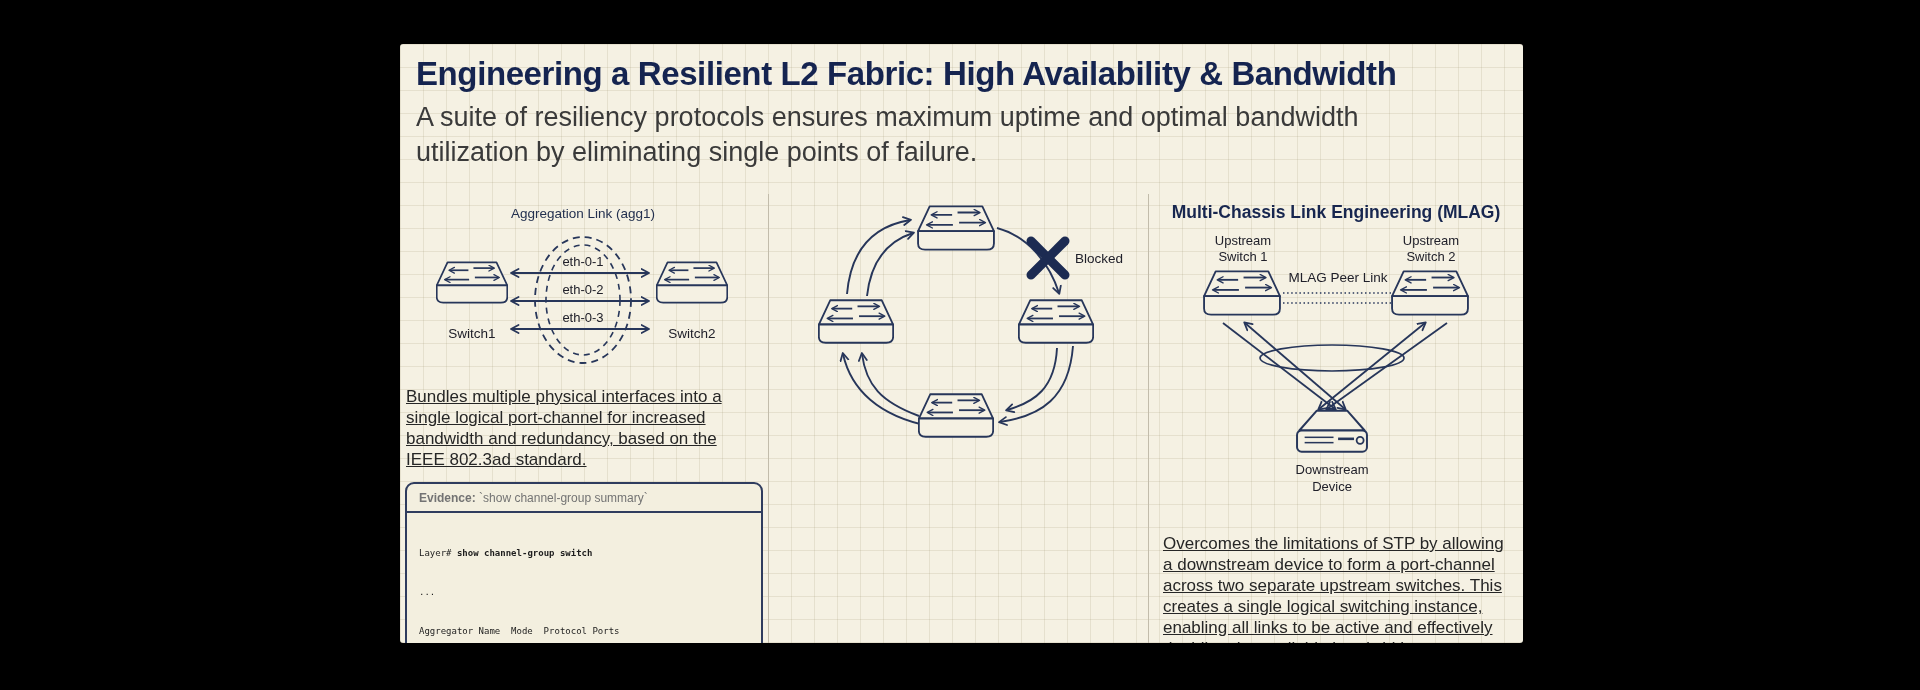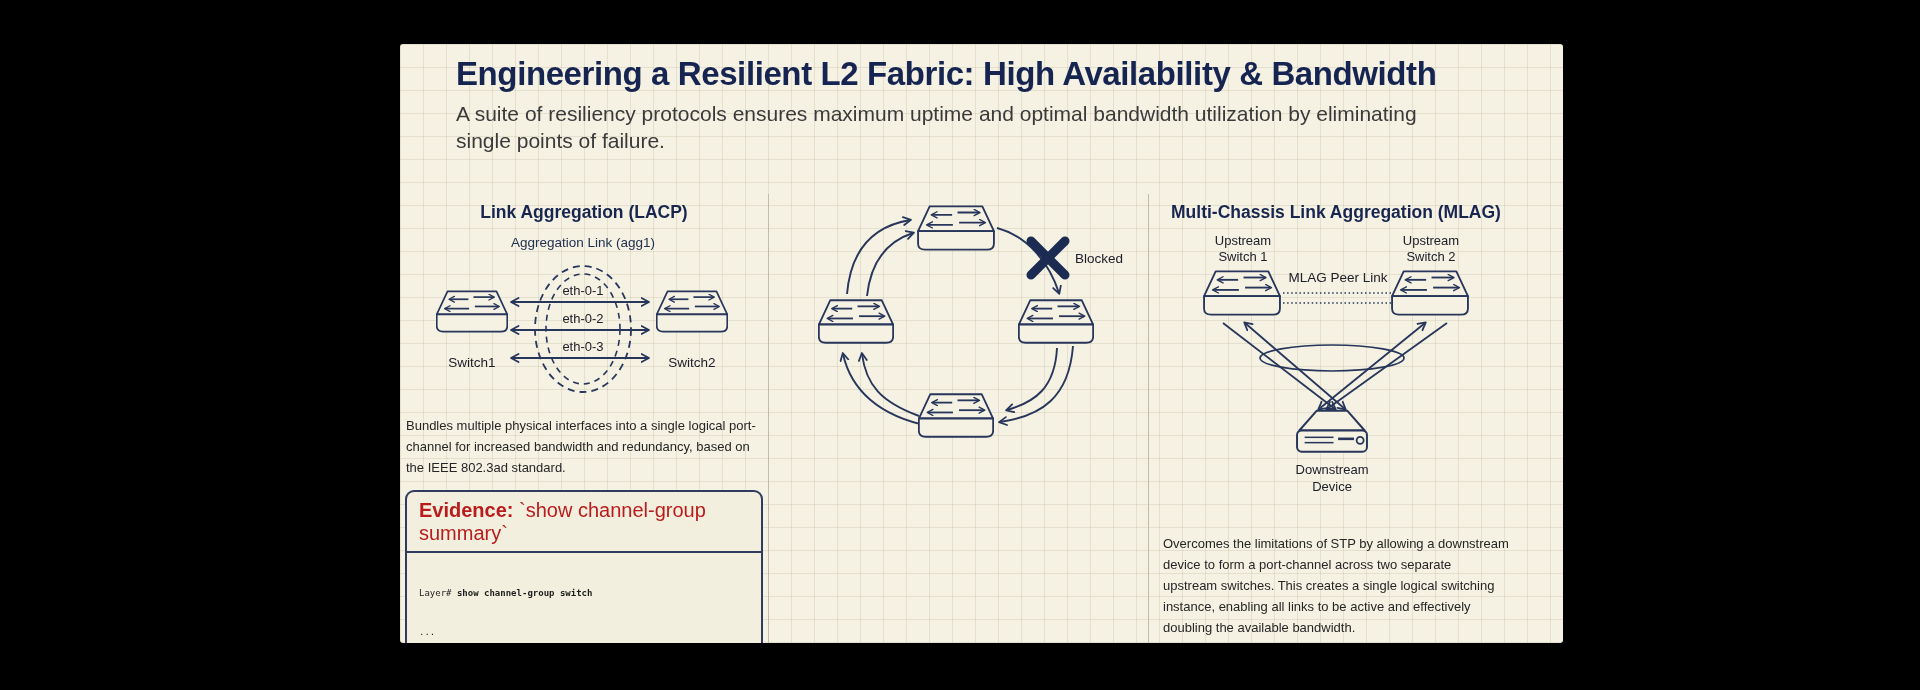--- a/index.html
+++ b/index.html
@@ -3,36 +3,36 @@
 <meta charset="utf-8">
 <style>
   html,body{margin:0;padding:0;background:#000;width:1920px;height:690px;overflow:hidden;
     font-family:"Liberation Sans",sans-serif;}
   .stage{position:relative;width:1920px;height:690px;background:#000;}
   .card{position:absolute;left:400px;top:44px;width:1123px;height:599px;
     background-color:#f5f1e3;border-radius:3px;box-shadow:0 0 0 1px rgba(0,0,0,.25);
     background-image:
       linear-gradient(rgba(166,155,120,.20) 1px,transparent 1px),
       linear-gradient(90deg,rgba(166,155,120,.20) 1px,transparent 1px);
-    background-size:23px 23px;overflow:hidden;padding-left:40px;}
+    background-size:23px 23px;overflow:hidden;}
   .hdr{padding:11px 18px 0 16px;}
   .title{font-size:33px;font-weight:700;color:#152450;letter-spacing:-.4px;line-height:1.15;}
-  .subtitle{margin-top:7px;font-size:21px;color:#3a3a3a;line-height:1.3;max-width:1015px;}
+  .subtitle{margin-top:7px;font-size:27px;color:#3a3a3a;line-height:1.3;max-width:1015px;}
   .cols{position:absolute;left:0;top:150px;bottom:0;width:1123px;display:flex;}
   .col{box-sizing:border-box;height:100%;}
   .col-1{width:368px;}
   .col-2{width:380px;border-left:1px solid #c2bcab;}
   .col-3{width:375px;border-left:1px solid #c2bcab;}
   .col h3{margin:8px 6px 0;text-align:center;font-size:17.5px;color:#17264f;font-weight:700;}
   .diag{display:block;margin-top:8px;}
-  .body-text{margin:10px 14px 0;font-size:13px;line-height:21px;color:#262626;}
+  .body-text{margin:10px 14px 0;font-size:17px;line-height:21px;color:#262626;text-decoration:underline;}
   .col-1 .body-text{margin:12px 10px 0 6px;}
   .evidence{margin:12px 5px 0 5px;border:2px solid #2f3c5e;border-radius:9px;
     background:#f3efdf;overflow:hidden;}
-  .ev-hdr{padding:7px 12px 6px;font-size:20px;color:#b91c1c;border-bottom:2px solid #2f3c5e;}
+  .ev-hdr{padding:7px 12px 6px;font-size:12px;color:#737373;border-bottom:2px solid #2f3c5e;}
   .ev-hdr b{font-weight:700;}
   .ev-code{padding:8px 12px 10px;font-family:"DejaVu Sans Mono",monospace;font-size:9px;
     line-height:13px;white-space:pre;color:#1d1d1d;}
   .ev-code b{font-weight:700;}
   svg text{font-family:"Liberation Sans",sans-serif;}
 </style>
 </head>
 <body>
 
 <svg width="0" height="0" style="position:absolute" aria-hidden="true">
@@ -63,21 +63,20 @@
   <div class="card">
 
     <div class="hdr">
       <div class="title">Engineering a Resilient L2 Fabric: High Availability &amp; Bandwidth</div>
       <div class="subtitle">A suite of resiliency protocols ensures maximum uptime and optimal bandwidth utilization by eliminating single points of failure.</div>
     </div>
 
     <div class="cols">
 
       <div class="col col-1">
-        <h3>Link Aggregation (LACP)</h3>
 
         <svg class="diag" width="368" height="172" viewBox="0 0 368 172">
           <text x="183" y="16" text-anchor="middle" font-size="13.5" fill="#23304f">Aggregation Link (agg1)</text>
           <ellipse cx="183" cy="98" rx="48" ry="63" fill="none" stroke="#27365a" stroke-width="1.8" stroke-dasharray="7 5"></ellipse>
           <ellipse cx="183" cy="98" rx="37" ry="55" fill="none" stroke="#27365a" stroke-width="1.6" stroke-dasharray="6 5"></ellipse>
 
           <text x="183" y="64" text-anchor="middle" font-size="13" fill="#20202a">eth-0-1</text>
           <line x1="112" y1="71" x2="248" y2="71" stroke="#27365a" stroke-width="1.9" marker-start="url(#ah)" marker-end="url(#ah)"></line>
 
           <text x="183" y="92" text-anchor="middle" font-size="13" fill="#20202a">eth-0-2</text>
@@ -127,21 +126,21 @@
           <g>
             <line x1="262" y1="39" x2="296" y2="73" stroke="#1c2b52" stroke-width="9" stroke-linecap="round"></line>
             <line x1="296" y1="39" x2="262" y2="73" stroke="#1c2b52" stroke-width="9" stroke-linecap="round"></line>
           </g>
           <text x="306" y="61" font-size="13.5" fill="#20202a">Blocked</text>
         </svg>
 
       </div>
 
       <div class="col col-3">
-        <h3>Multi-Chassis Link Aggregation (MLAG)</h3>
+        <h3>Multi-Chassis Link Engineering (MLAG)</h3>
 
         <svg class="diag" width="375" height="292" viewBox="0 0 375 292">
           <text x="94" y="14" text-anchor="middle" font-size="13" fill="#20202a">Upstream</text>
           <text x="94" y="30" text-anchor="middle" font-size="13" fill="#20202a">Switch 1</text>
           <text x="282" y="14" text-anchor="middle" font-size="13" fill="#20202a">Upstream</text>
           <text x="282" y="30" text-anchor="middle" font-size="13" fill="#20202a">Switch 2</text>
 
           <text x="189" y="51" text-anchor="middle" font-size="13.5" fill="#20202a">MLAG Peer Link</text>
           <line x1="134" y1="62" x2="242" y2="62" stroke="#27365a" stroke-width="1.5" stroke-dasharray="1.5 2.6"></line>
           <line x1="134" y1="72" x2="242" y2="72" stroke="#27365a" stroke-width="1.5" stroke-dasharray="1.5 2.6"></line>

